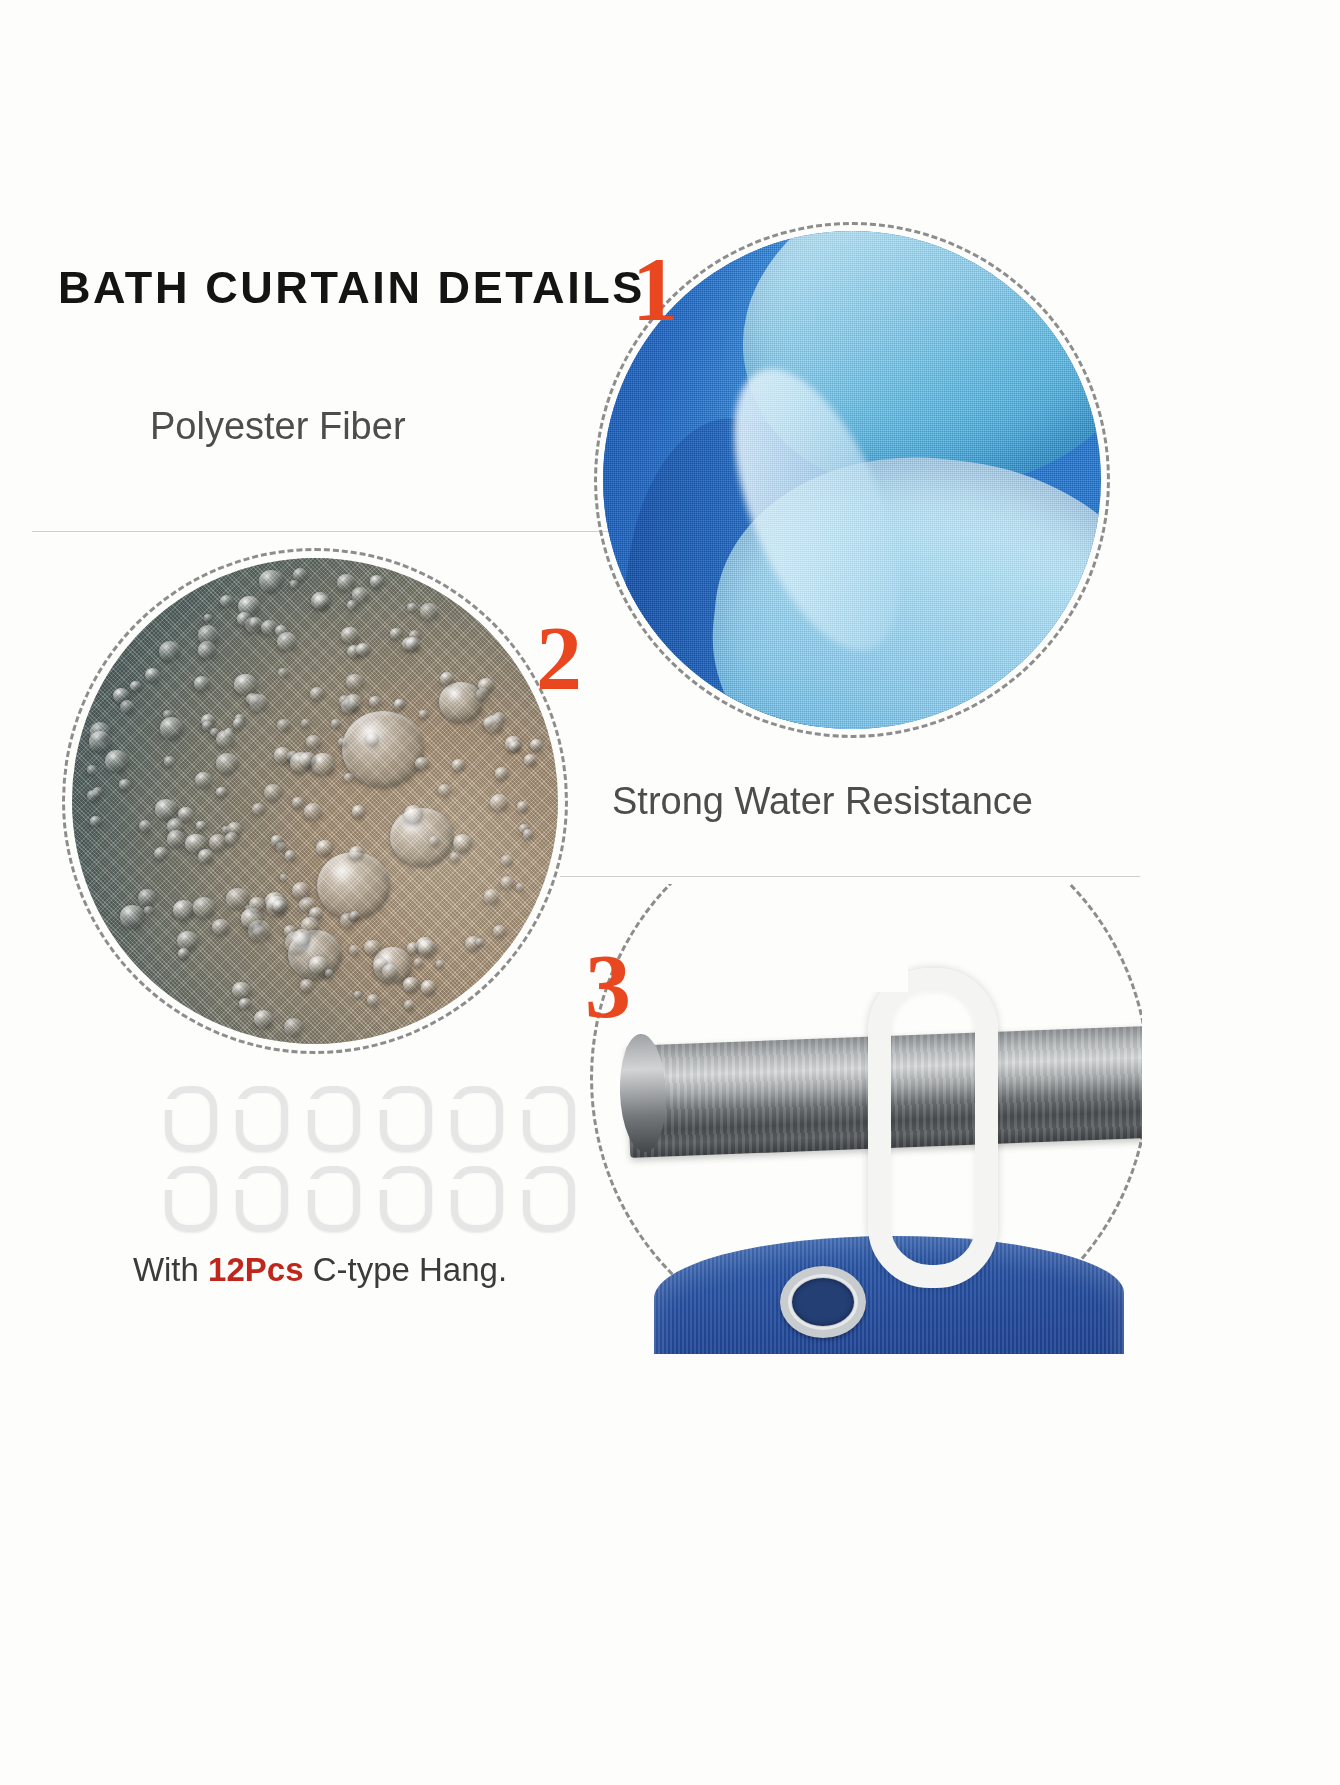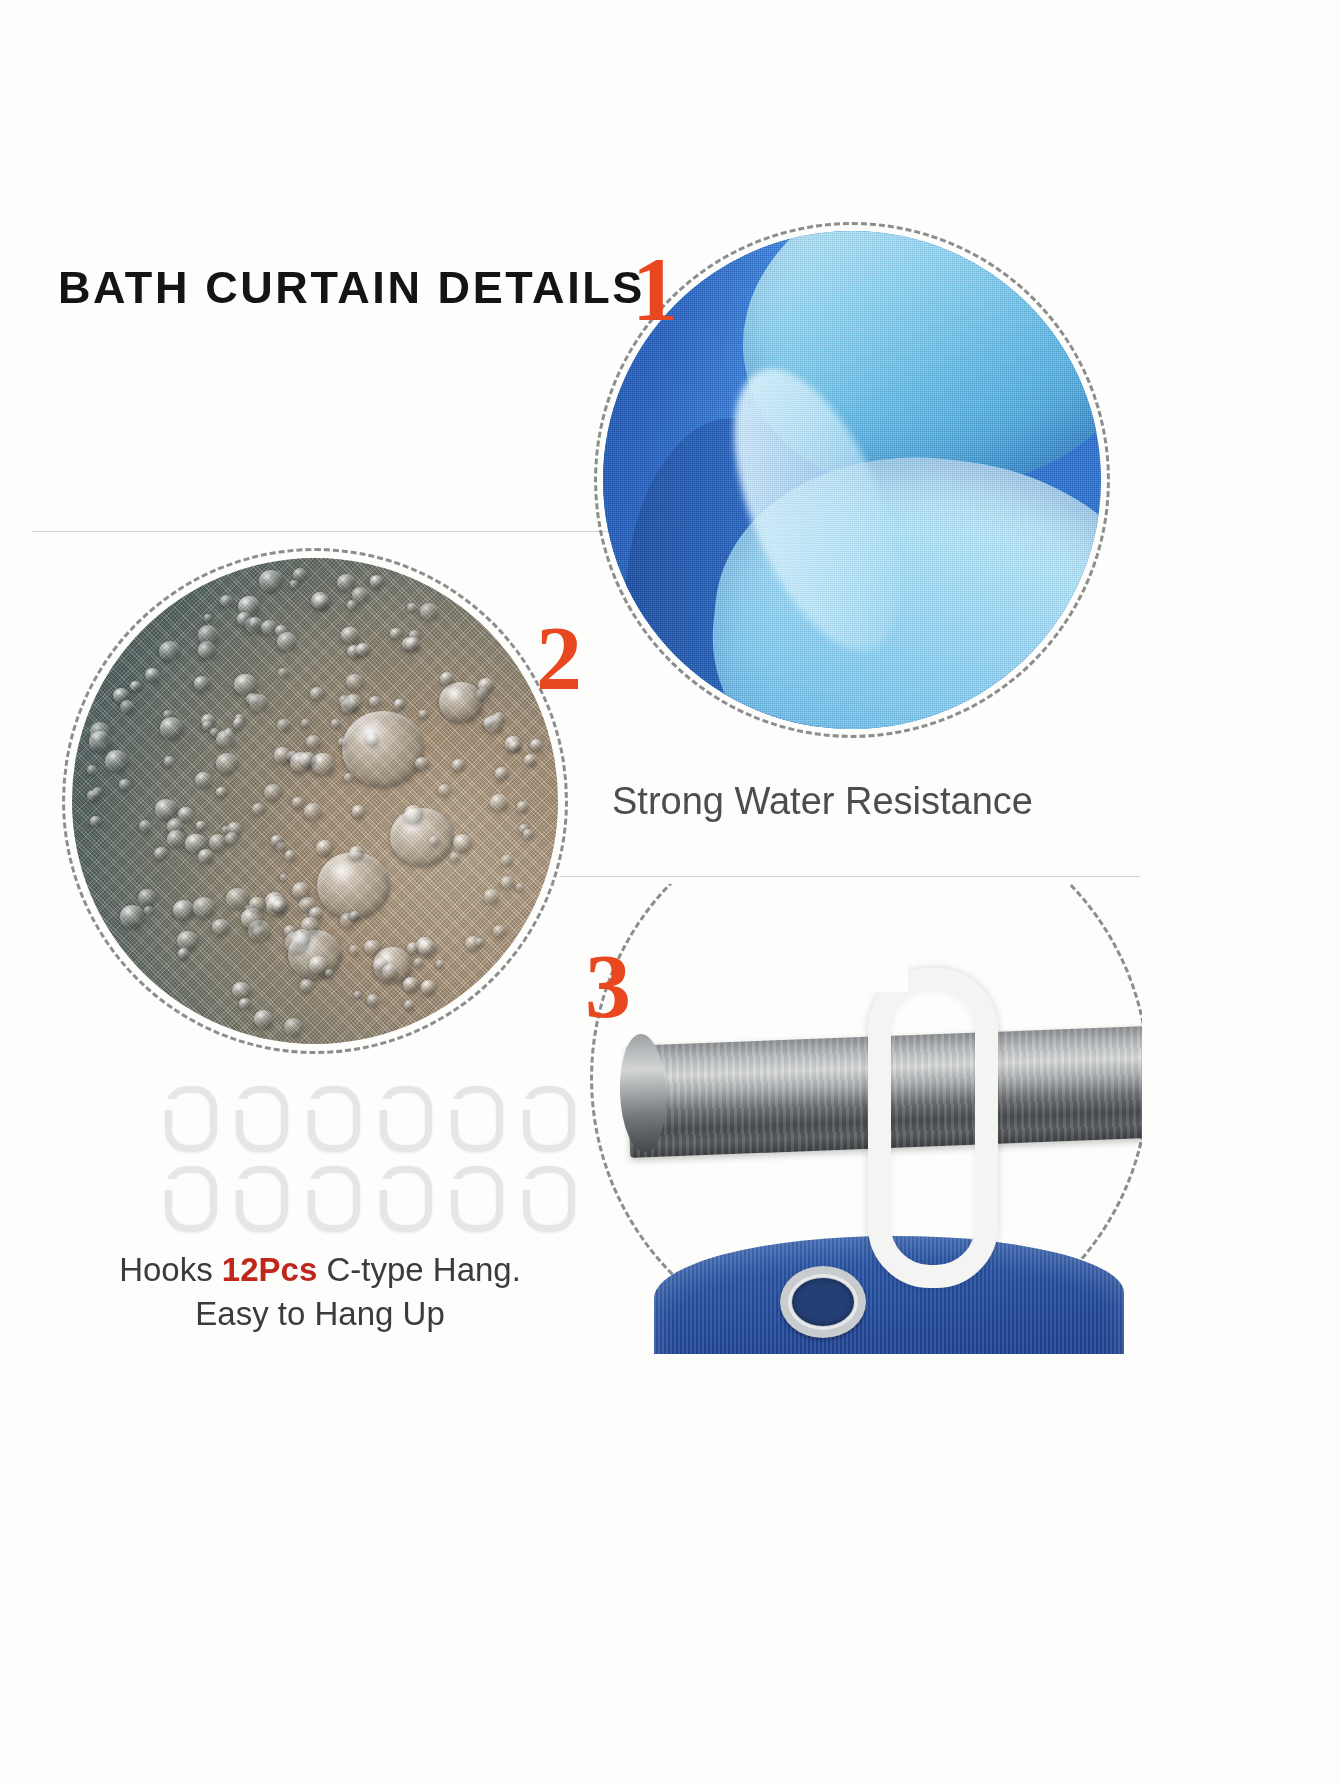--- a/index.html
+++ b/index.html
@@ -221,20 +221,21 @@
   }
   #hooks-caption .hl{color:#c0271c;font-weight:bold;}
 </style>
 </head>
 <body>
 
 <div class="stage">
 
   <div id="page-title">BATH CURTAIN DETAILS</div>
 
+  <div id="feature-1-label">Polyester Fiber</div>
 
   <div class="divider" id="divider-top"></div>
 
   <div id="panel-fabric">
     <div class="inner">
       <div class="fab-band fab-a"></div>
       <div class="fab-band fab-d"></div>
       <div class="fab-band fab-b"></div>
       <div class="fab-band fab-c"></div>
       <div class="fab-band fab-e"></div>
@@ -498,18 +499,17 @@
         <span class="gap"></span>
       </div>
       <div class="hook-item">
         <span class="ring"></span>
         <span class="gap"></span>
       </div>
     </div>
 
   <div id="hooks-caption">
     <div>
-      <span>Hooks </span><span class="hl">12Pcs</span><span> C-type Hang.</span>
+      <span>With </span><span class="hl">12Pcs</span><span> C-type Hang.</span>
     </div>
-    <div>Easy to Hang Up</div>
   </div>
 
 </div>
 
 </body></html>

